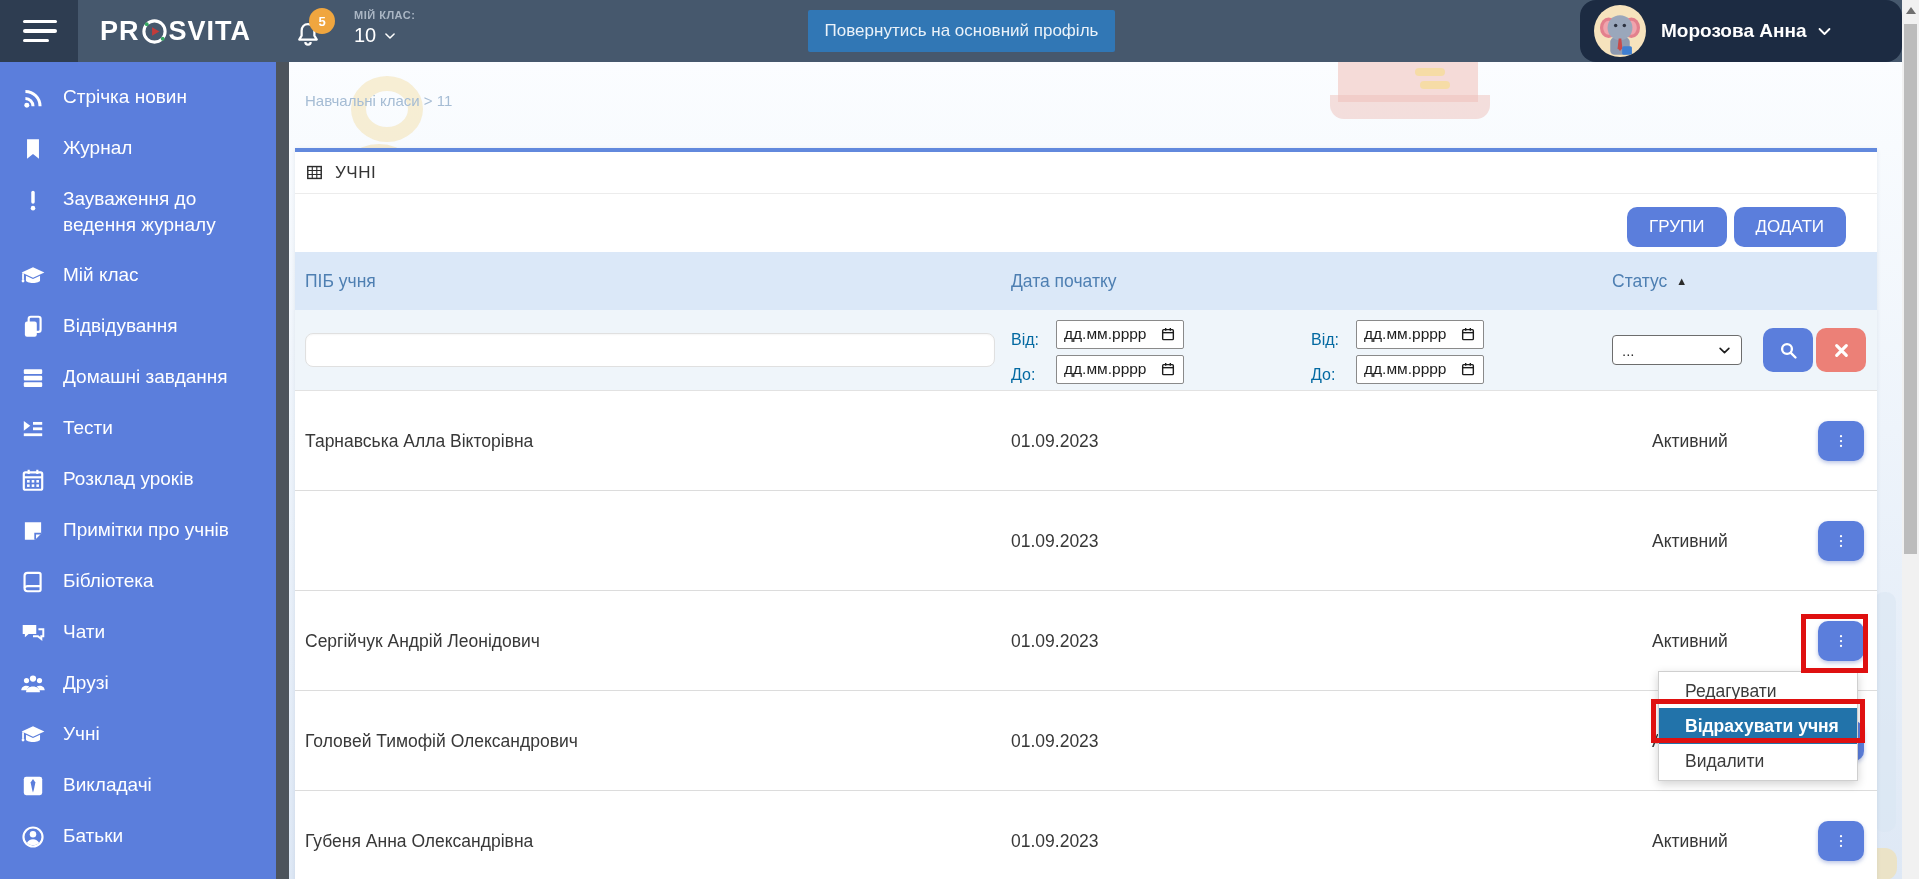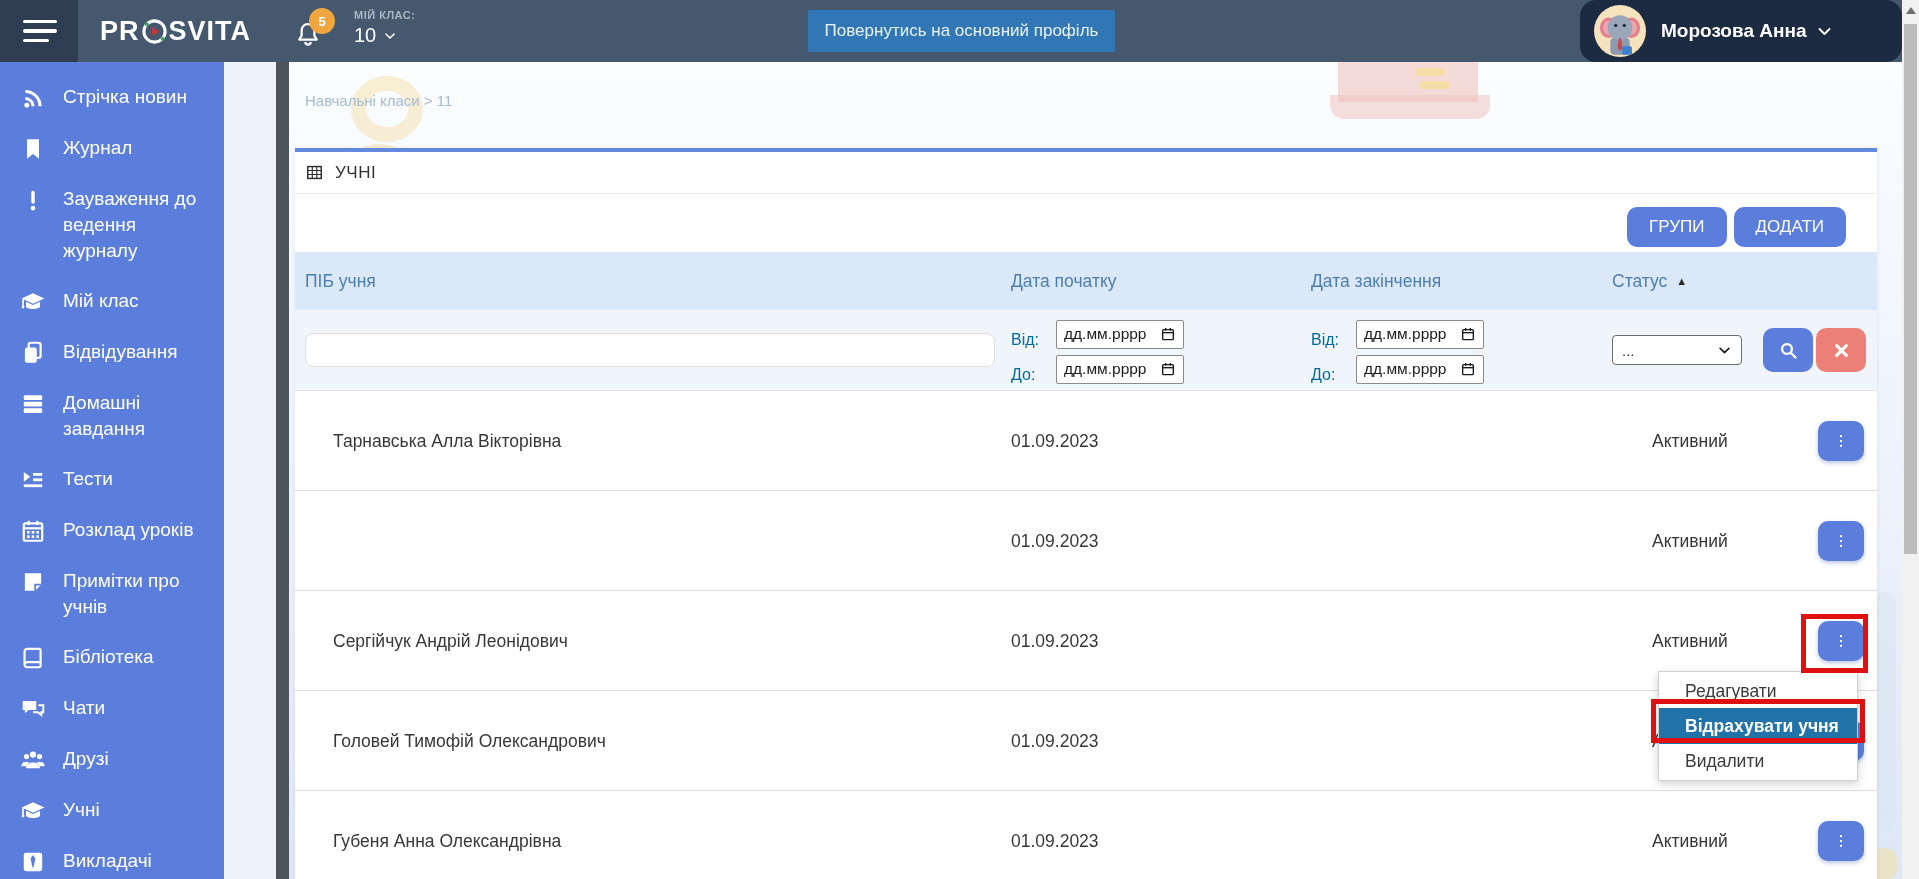--- a/index.html
+++ b/index.html
@@ -21,21 +21,21 @@
   .class-label { font-size:11px; font-weight:700; color:#aab6c4; letter-spacing:.5px; }
   .class-value { display:flex; align-items:center; gap:7px; font-size:20px; margin-top:3px; }
   .class-value .icon { width:14px; height:14px; }
   .return-btn { position:absolute; left:808px; top:10px; width:307px; height:42px; background:var(--return-bg,#3177b5); border:none; color:#eaf2f9; font-size:17px; font-family:inherit; border-radius:2px; cursor:pointer; }
   .profile { position:absolute; left:1580px; right:0; top:0; bottom:0; background:var(--profile-bg,#1c2b42); display:flex; align-items:center; gap:15px; padding-left:14px; cursor:pointer;border-radius:16px; }
   .avatar { width:52px; height:52px; border-radius:50%; background:#f6e3bd; overflow:hidden; flex:none; }
   .profile-name { color:#fff; font-size:19px; font-weight:700; display:flex; align-items:center; gap:9px; }
   .profile-name .icon { width:17px; height:17px; }
 
   
-  .sidebar { position:absolute; left:0; top:62px; width:224px; bottom:0; background:var(--sidebar-bg,#5b7edc); z-index:30; padding-top:10px; }
+  .sidebar { position:absolute; left:0; top:62px; width:276px; bottom:0; background:var(--sidebar-bg,#5b7edc); z-index:30; padding-top:10px; }
   .side-item { display:flex; align-items:flex-start; gap:17px; padding:12px 14px 12px 20px; color:#fff; cursor:pointer; }
   .side-icon { width:26px; height:26px; flex:none; color:#fff; margin-top:1px; }
   .side-label { font-size:19px; line-height:26px; max-width:190px; }
   .side-scrollbar { position:absolute; left:276px; top:62px; width:13px; bottom:0; background:#4d545c; z-index:31; }
 
   
   .content { position:absolute; left:289px; top:62px; right:17px; bottom:0; background:linear-gradient(180deg,#fbfdff 0%,#eef4fb 45%,#dee8f5 100%); overflow:hidden; }
   .breadcrumb { position:absolute; left:16px; top:30px; font-size:15px; color:#a5bcd4; z-index:3; }
 
   
@@ -74,21 +74,21 @@
   .select-box .val { font-size:15px; color:#2f2f2f; }
   .select-box .icon { width:15px; height:15px; color:#1c1c1c; }
   .sq-btn { position:absolute; top:18px; width:50px; height:44px; border:none; border-radius:10px; color:#fff; cursor:pointer; display:flex; align-items:center; justify-content:center; }
   .search-btn { left:1468px; background:var(--accent,#5b7edc); }
   .clear-btn { left:1521px; background:var(--danger,#ec8077); }
   .sq-btn .icon { width:21px; height:21px; }
 
   .tbody { position:relative; }
   .trow { position:relative; height:100px; background:#fff; border-bottom:1px solid #dcdcdc; }
   .cell { position:absolute; top:0; height:100px; display:flex; align-items:center; font-size:17.5px; color:#383838; }
-  .c-name { left:10px;margin-left:28px; } .c-start { left:716px; } .c-end { left:1016px; } .c-status { left:1317px;margin-left:40px; }
+  .c-name { left:10px; } .c-start { left:716px; } .c-end { left:1016px; } .c-status { left:1317px;margin-left:40px; }
   .row-menu-btn { position:absolute; left:1523px; top:30px; width:46px; height:40px; border:none; border-radius:10px; background:var(--accent,#5b7edc); color:#fff; cursor:pointer; box-shadow:0 2px 4px rgba(60,90,180,.35); display:flex; align-items:center; justify-content:center; }
   .row-menu-btn .icon { width:18px; height:18px; }
 
   
   .context-menu { position:absolute; left:1363px; top:519px; width:200px; background:#fff; border:1px solid #cfcfcf; box-shadow:0 3px 9px rgba(0,0,0,.18); z-index:20; padding:2px 0; }
   .menu-item { height:34px; display:flex; align-items:center; padding-left:26px; font-size:17.5px; color:#3c3c3c; cursor:pointer; }
   .menu-item.active { background:var(--menu-highlight,#2273aa); color:#fff; font-weight:700; height:36px; }
 
   
   .red-box { position:absolute; border:5px solid var(--annotation,#df1010); z-index:30; pointer-events:none; }
@@ -390,21 +390,20 @@
       <div class="toolbar">
         <div class="toolbar-buttons">
           <button class="pill-btn">ГРУПИ</button>
           <button class="pill-btn">ДОДАТИ</button>
         </div>
       </div>
 
       <div class="thead">
         <div class="th" style="left:10px">ПІБ учня</div>
         <div class="th" style="left:716px">Дата початку</div>
-        <div class="th" style="left:1016px">Дата закінчення</div>
         <div class="th" style="left:1317px">
           <span>Статус</span>
           <span class="sort-arrow">▲</span>
         </div>
       </div>
 
       <div class="filter-row">
         <input class="name-filter" type="text" style="">
         <div class="date-group" style="left:716px">
           <div class="date-line">

